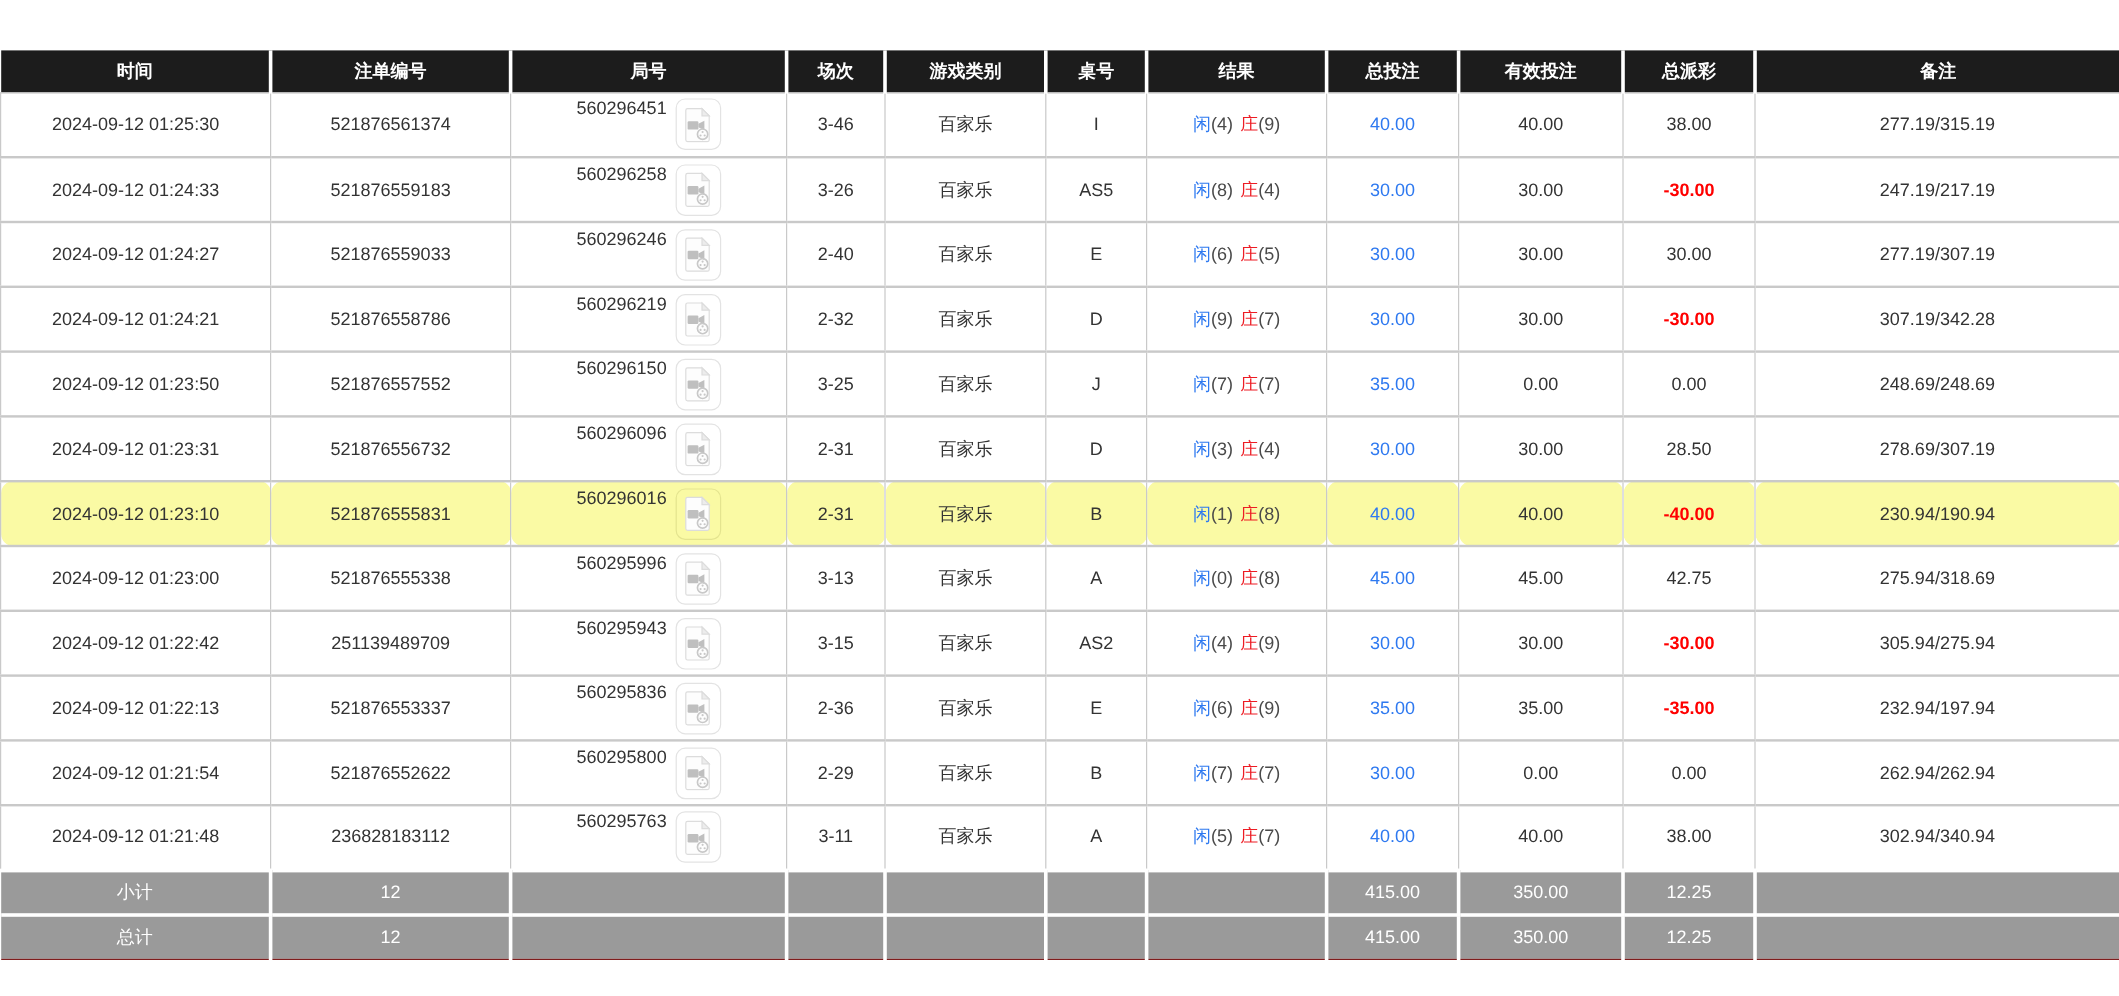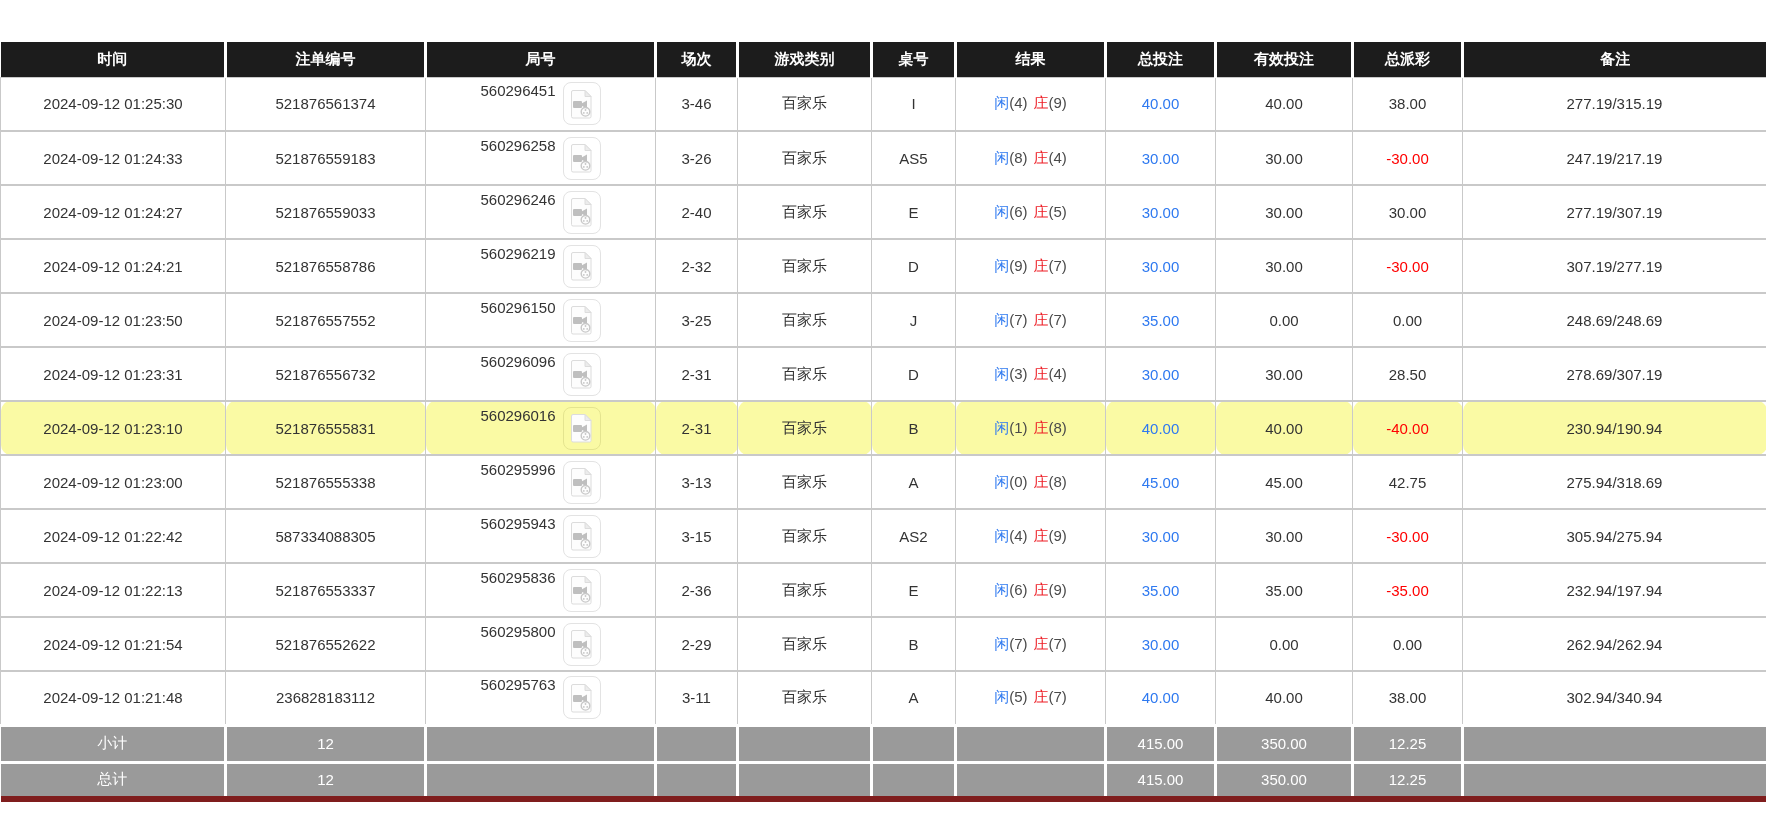--- a/index.html
+++ b/index.html
@@ -31,42 +31,42 @@
     text-align: center;
     font-size: 15px; color: #333333;
     border: 1px solid #c9c9c9;
     border-bottom-width: 2px;
     padding: 0 4px;
     overflow: hidden; white-space: nowrap;
   }
   tbody tr.highlighted td { background: #fafaa4; border-radius: 10px; }
   tbody tr.highlighted .video-btn { border-color: #e4e48f; }
   td.num-blue { color: #2e79f0; }
-  td.payout.negative { color: #ff0000; }
+  td.payout.negative { color: #ff0000; font-weight: bold; }
   .player { color: #2e79f0; }
   .banker { color: #ed1c24; margin-left: 6px; }
   .score { color: #4a4a4a; }
   .round-wrap { display: inline-flex; gap: 7px; }
   .video-btn {
     display: inline-flex; align-items: center; justify-content: center;
     width: 38px; height: 43px;
     border: 1px solid #e3e3e3; border-radius: 8px;
     background: transparent; cursor: pointer;
   }
   
   tfoot td {
     background: #9a9a9a; color: #ffffff;
     height: 37px; text-align: center;
     font-size: 15px;
     border: 3px solid #ffffff;
     padding: 0;
   }
   tfoot td:first-child { border-left: none; }
   tfoot td:last-child { border-right: none; }
-  tfoot tr:last-child td { border-bottom: 6px solid #7f1d1d; }
+  tfoot tr:last-child td { border-bottom: 1px solid #7f1d1d; }
 </style>
 </head>
 <body>
 
 <div class="page">
   <table class="records">
     <colgroup>
       <col style="width:225px">
         <col style="width:200px">
         <col style="width:230px">
@@ -202,21 +202,21 @@
         </span>
       </span>
     </td>
     <td>2-32</td>
     <td>百家乐</td>
     <td>D</td>
     <td><span class="player">闲</span><span class="score">(9)</span><span class="banker">庄</span><span class="score">(7)</span></td>
     <td class="num-blue">30.00</td>
     <td>30.00</td>
     <td class="payout negative">-30.00</td>
-    <td>307.19/277.19</td>
+    <td>307.19/342.28</td>
   </tr>
         <tr class="data-row">
     <td>2024-09-12 01:23:50</td>
     <td>521876557552</td>
     <td>
       <span class="round-wrap">
         <span>560296150</span>
         <span class="video-btn">
           <svg width="26" height="30" viewBox="0 0 26 30" aria-hidden="true">
             <path d="M4 1.5 h12 l6 6 v20 a1.5 1.5 0 0 1 -1.5 1.5 h-16.5 a1.5 1.5 0 0 1 -1.5 -1.5 v-24.5 a1.5 1.5 0 0 1 1.5 -1.5 z" fill="#fdfdfd" stroke="#dcdcdc" stroke-width="1"></path>
@@ -322,21 +322,21 @@
     <td>百家乐</td>
     <td>A</td>
     <td><span class="player">闲</span><span class="score">(0)</span><span class="banker">庄</span><span class="score">(8)</span></td>
     <td class="num-blue">45.00</td>
     <td>45.00</td>
     <td class="payout">42.75</td>
     <td>275.94/318.69</td>
   </tr>
         <tr class="data-row">
     <td>2024-09-12 01:22:42</td>
-    <td>587334088305</td>
+    <td>251139489709</td>
     <td>
       <span class="round-wrap">
         <span>560295943</span>
         <span class="video-btn">
           <svg width="26" height="30" viewBox="0 0 26 30" aria-hidden="true">
             <path d="M4 1.5 h12 l6 6 v20 a1.5 1.5 0 0 1 -1.5 1.5 h-16.5 a1.5 1.5 0 0 1 -1.5 -1.5 v-24.5 a1.5 1.5 0 0 1 1.5 -1.5 z" fill="#fdfdfd" stroke="#dcdcdc" stroke-width="1"></path>
             <path d="M16 1.5 l6 6 h-6 z" fill="#ececec" stroke="#dcdcdc" stroke-width="1"></path>
             <rect x="4" y="12" width="9" height="7" rx="1" fill="#bfbfbf"></rect>
             <path d="M13 14.2 l5 -2.6 v8 l-5 -2.6 z" fill="#bfbfbf"></path>
             <circle cx="16.5" cy="22.8" r="4.3" fill="none" stroke="#c8c8c8" stroke-width="1.4"></circle>

